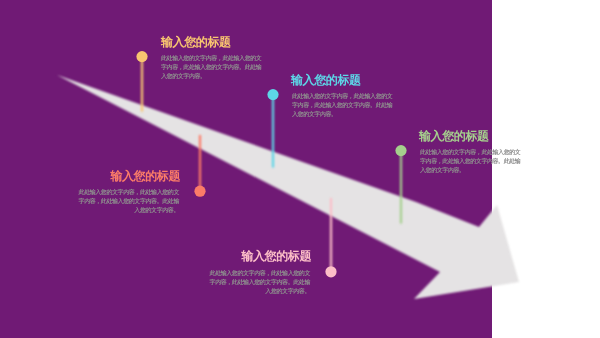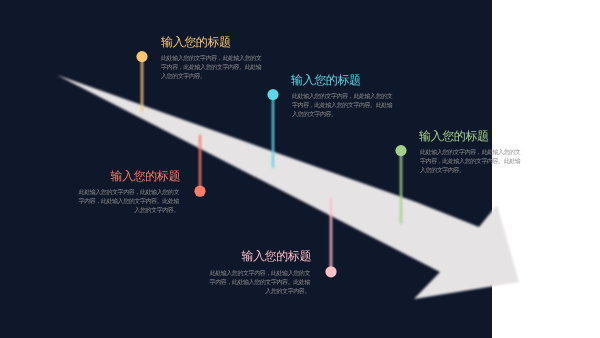--- a/index.html
+++ b/index.html
@@ -1,19 +1,19 @@
 <!DOCTYPE html>
 <html><head>
 <meta charset="utf-8">
 <title>slide</title>
 <style>
   html,body{margin:0;padding:0;}
   body{width:600px;height:338px;background:#ffffff;overflow:hidden;
        font-family:"Liberation Sans",sans-serif;}
-  #slide{position:relative;width:492px;height:338px;background:#0f172a;}
+  #slide{position:relative;width:492px;height:338px;background:#701a75;font-weight:bold;}
   #arrow{position:absolute;left:0;top:0;width:600px;height:338px;filter:blur(0.8px);}
   .node{position:absolute;}
   .pin-svg{position:absolute;left:0;top:0;overflow:visible;}
   .pin-stem-line{filter:blur(0.9px);}
   .pin-head-circle{filter:blur(0.35px);}
   .txt{position:absolute;-webkit-font-smoothing:antialiased;text-rendering:geometricPrecision;will-change:transform;}
   .title{font-size:12px;line-height:13px;white-space:nowrap;letter-spacing:-0.4px;filter:blur(0.3px);}
   .body{font-size:6px;letter-spacing:-0.42px;line-height:9.1px;filter:blur(0.22px);}
 </style>
 </head>

